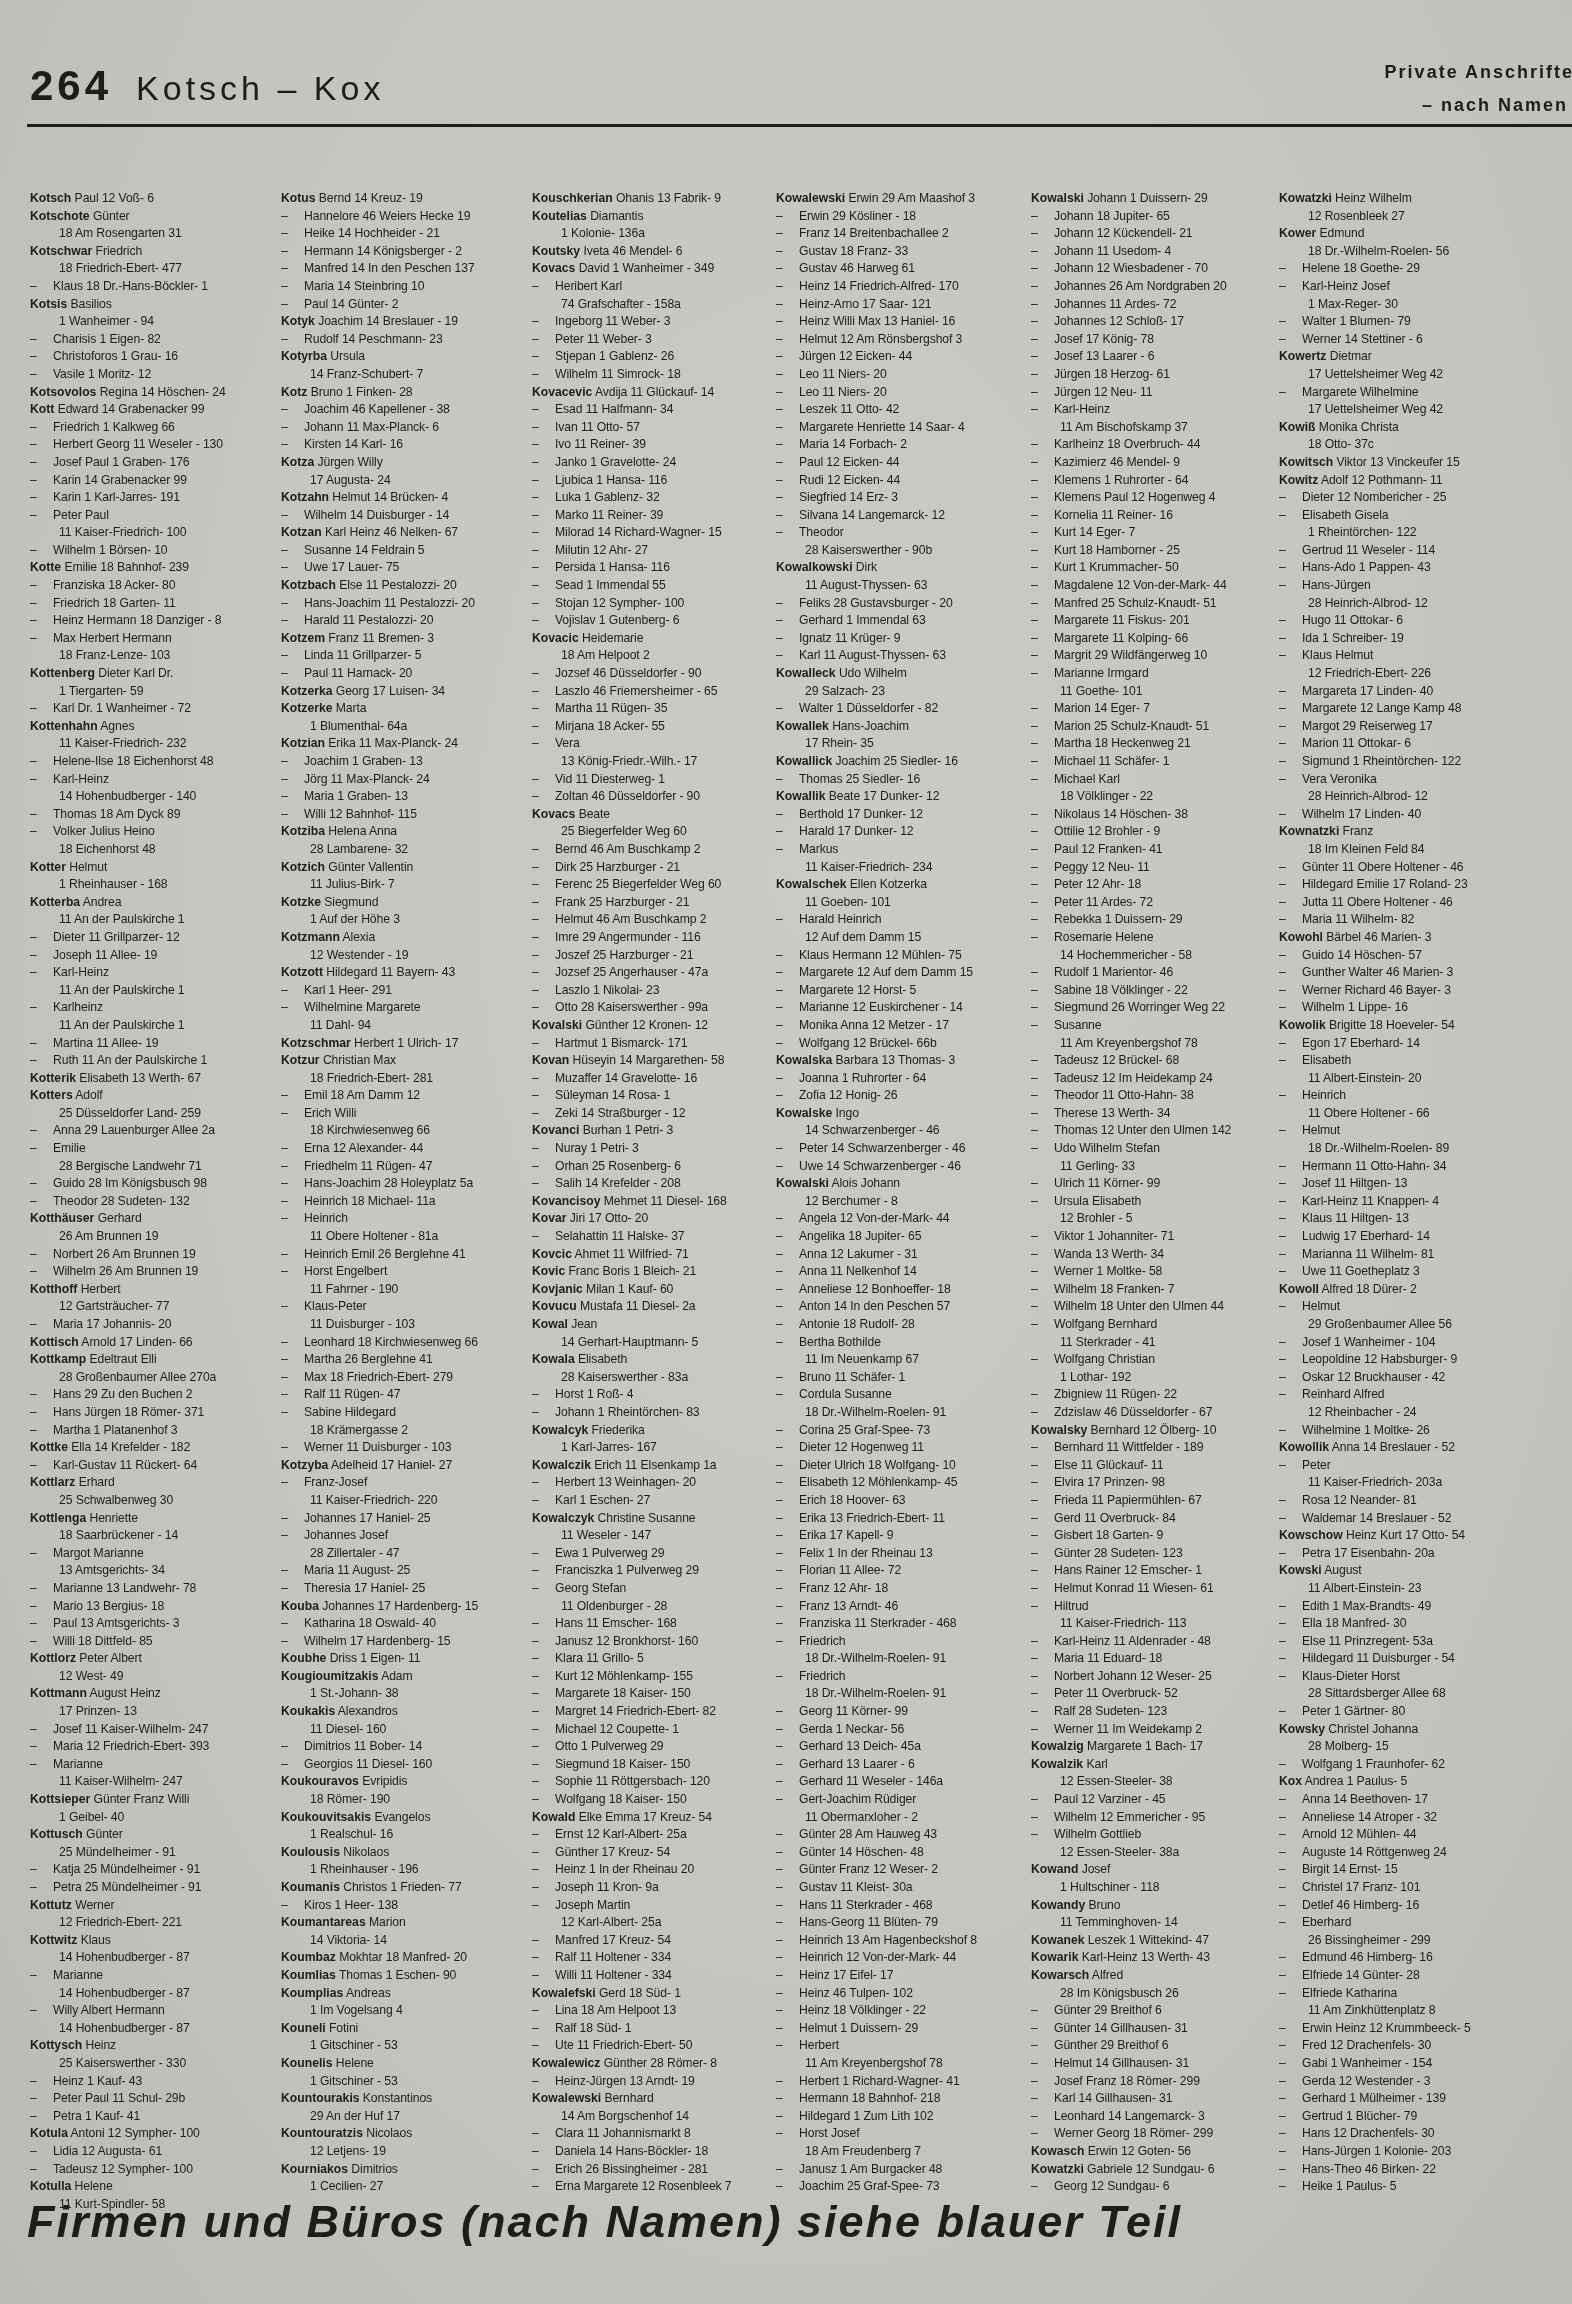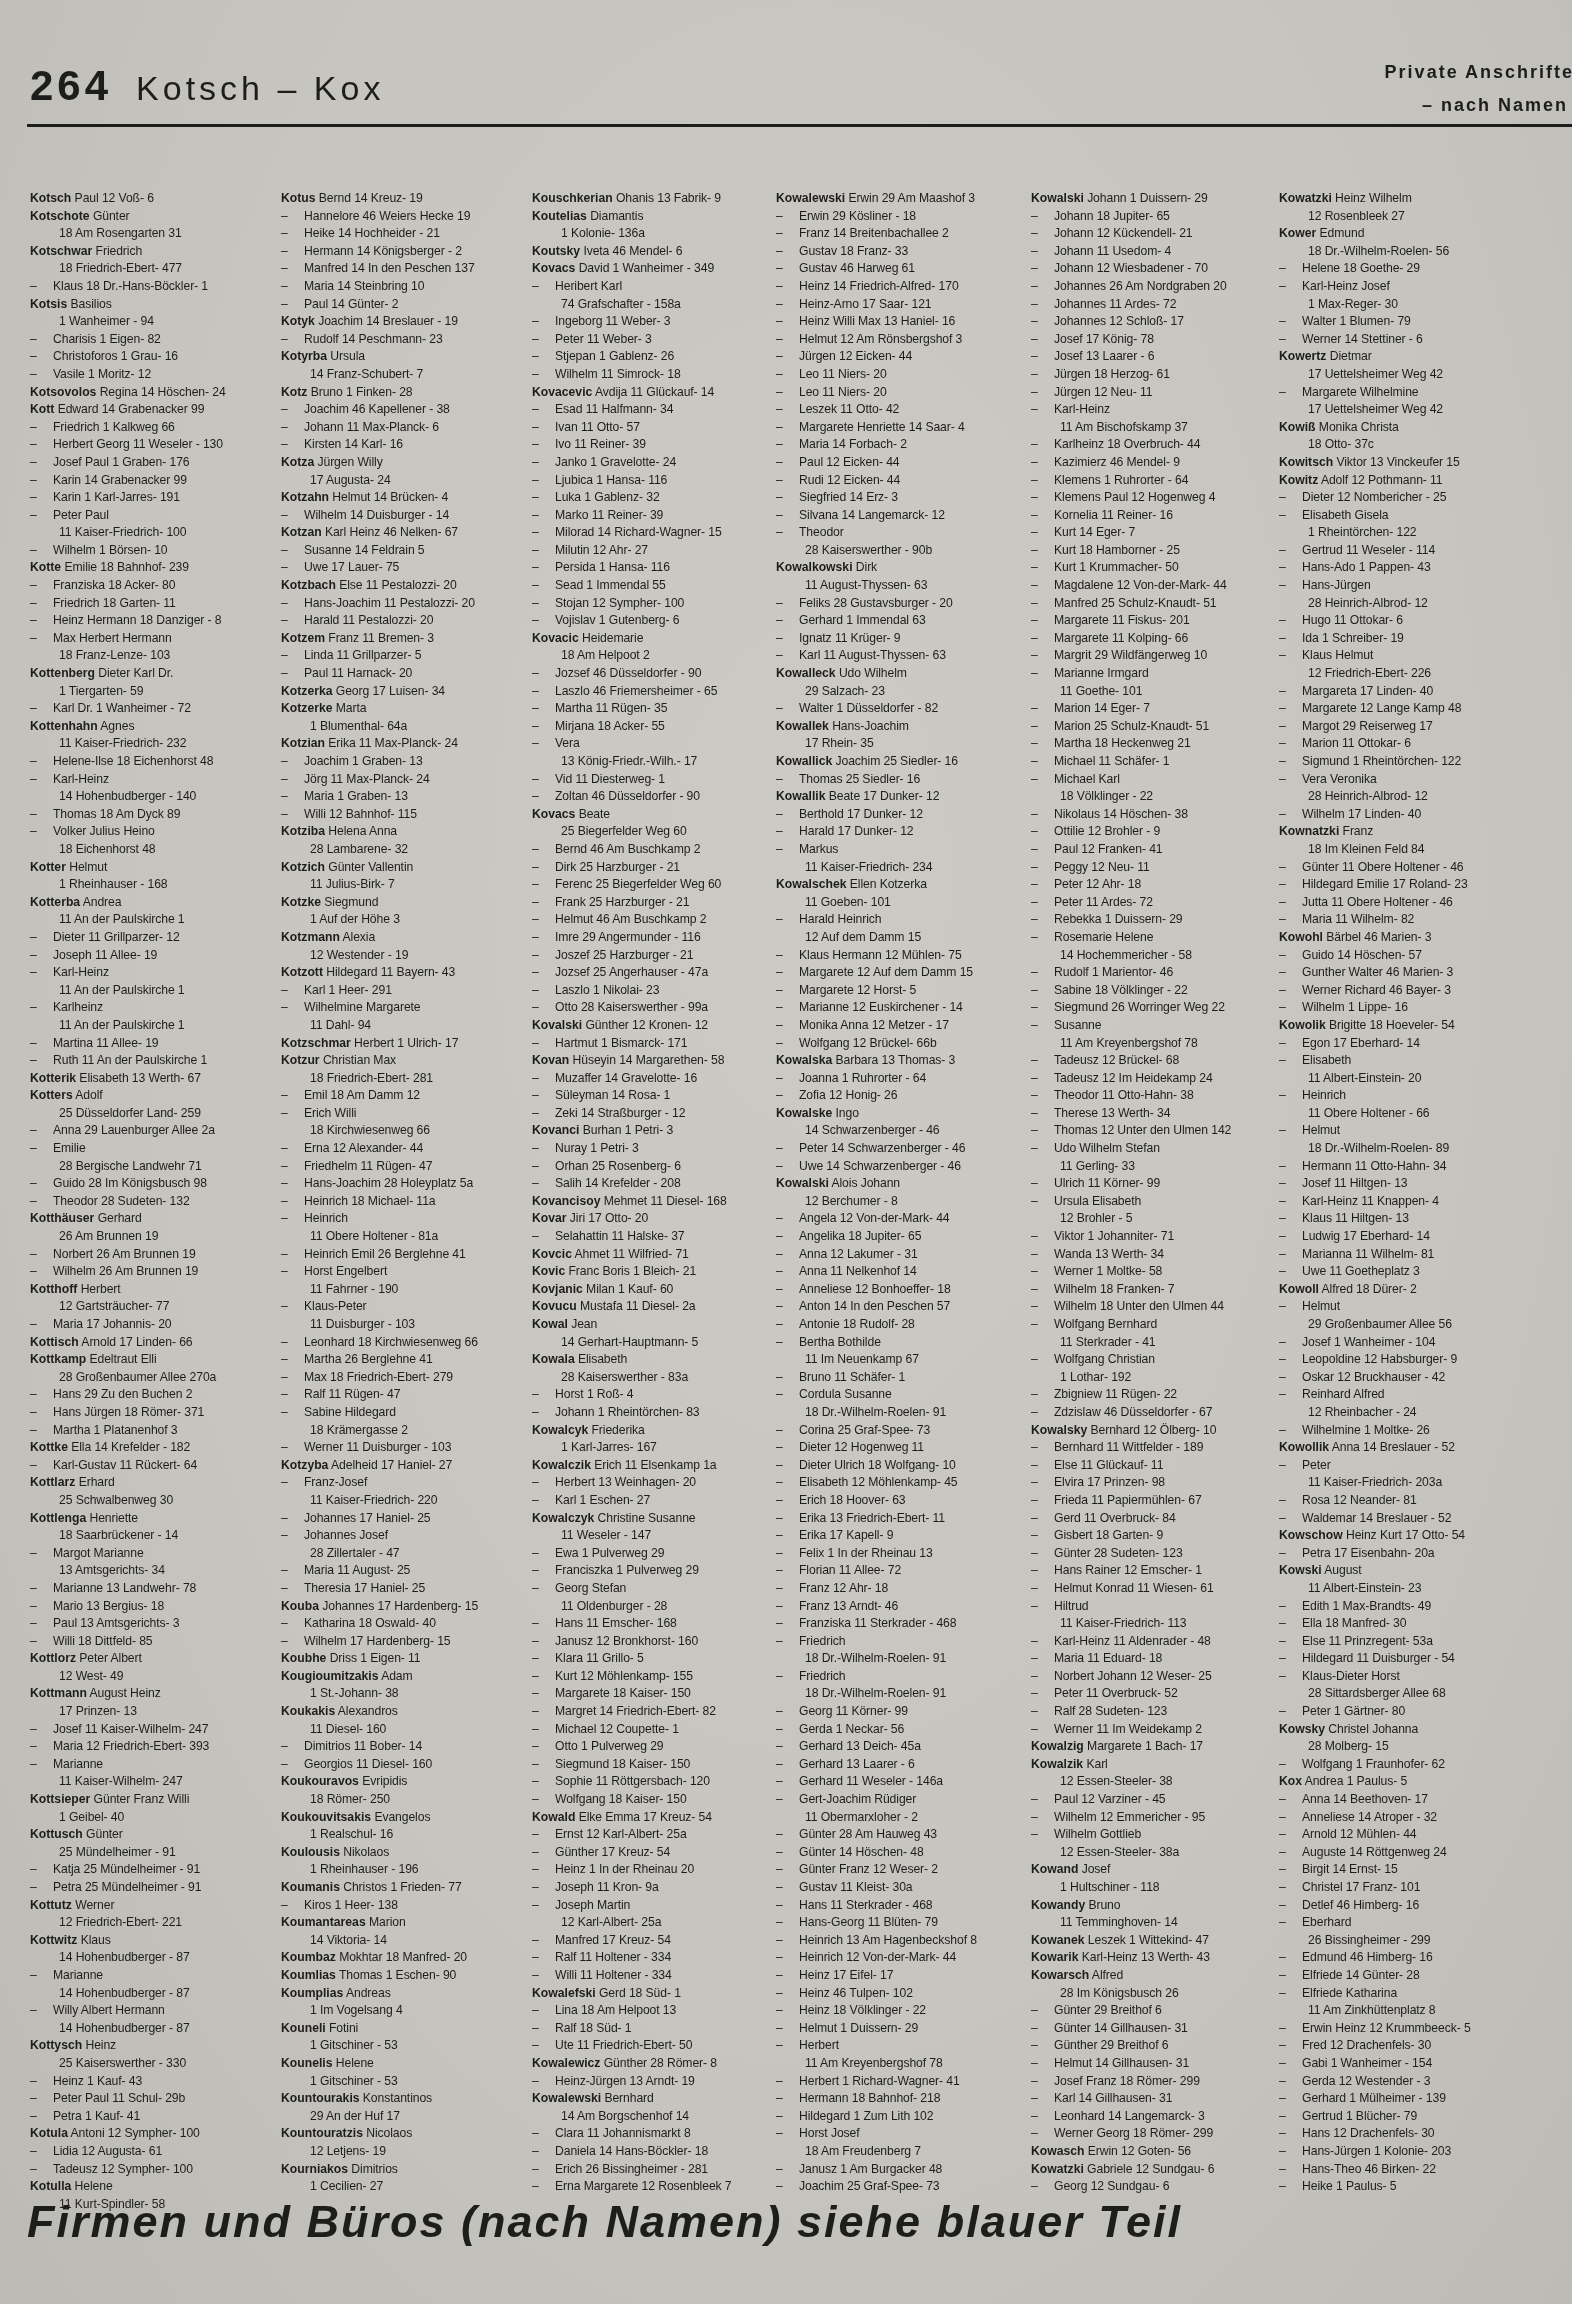--- a/index.html
+++ b/index.html
@@ -554,21 +554,21 @@
         <div class="ln ind">11 Diesel- 160</div>
         <div class="ln dash">
           <span class="dsh">–</span>
           <span>Dimitrios 11 Bober- 14</span>
         </div>
         <div class="ln dash">
           <span class="dsh">–</span>
           <span>Georgios 11 Diesel- 160</span>
         </div>
         <div class="ln name"><b>Koukouravos</b><span> Evripidis</span></div>
-        <div class="ln ind">18 Römer- 250</div>
+        <div class="ln ind">18 Römer- 190</div>
         <div class="ln name"><b>Koukouvitsakis</b><span> Evangelos</span></div>
         <div class="ln ind">1 Realschul- 16</div>
         <div class="ln name"><b>Koulousis</b><span> Nikolaos</span></div>
         <div class="ln ind">1 Rheinhauser - 196</div>
         <div class="ln name"><b>Koumanis</b><span> Christos 1 Frieden- 77</span></div>
         <div class="ln dash">
           <span class="dsh">–</span>
           <span>Kiros 1 Heer- 138</span>
         </div>
         <div class="ln name"><b>Koumantareas</b><span> Marion</span></div>

